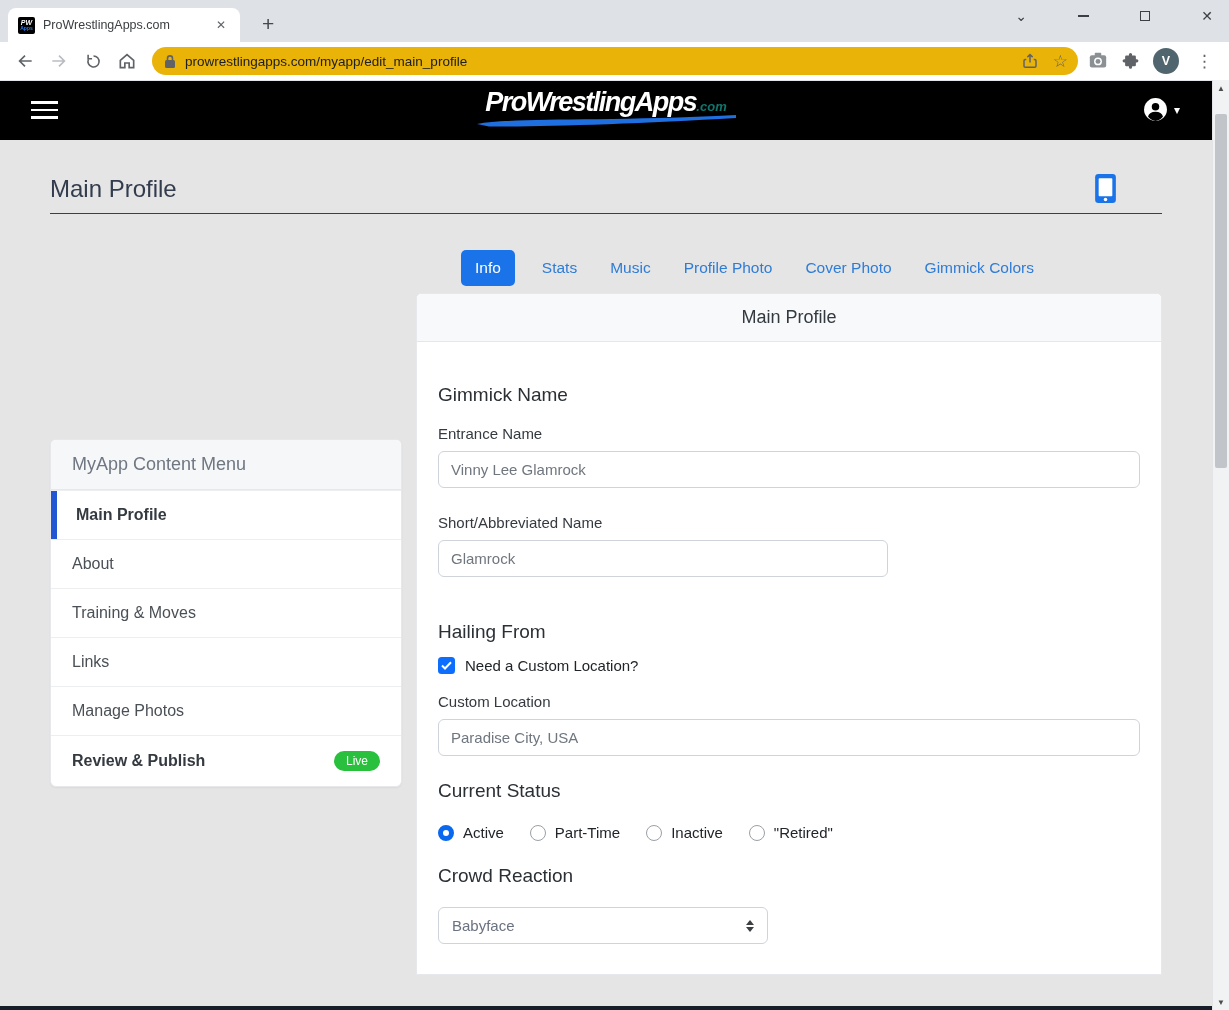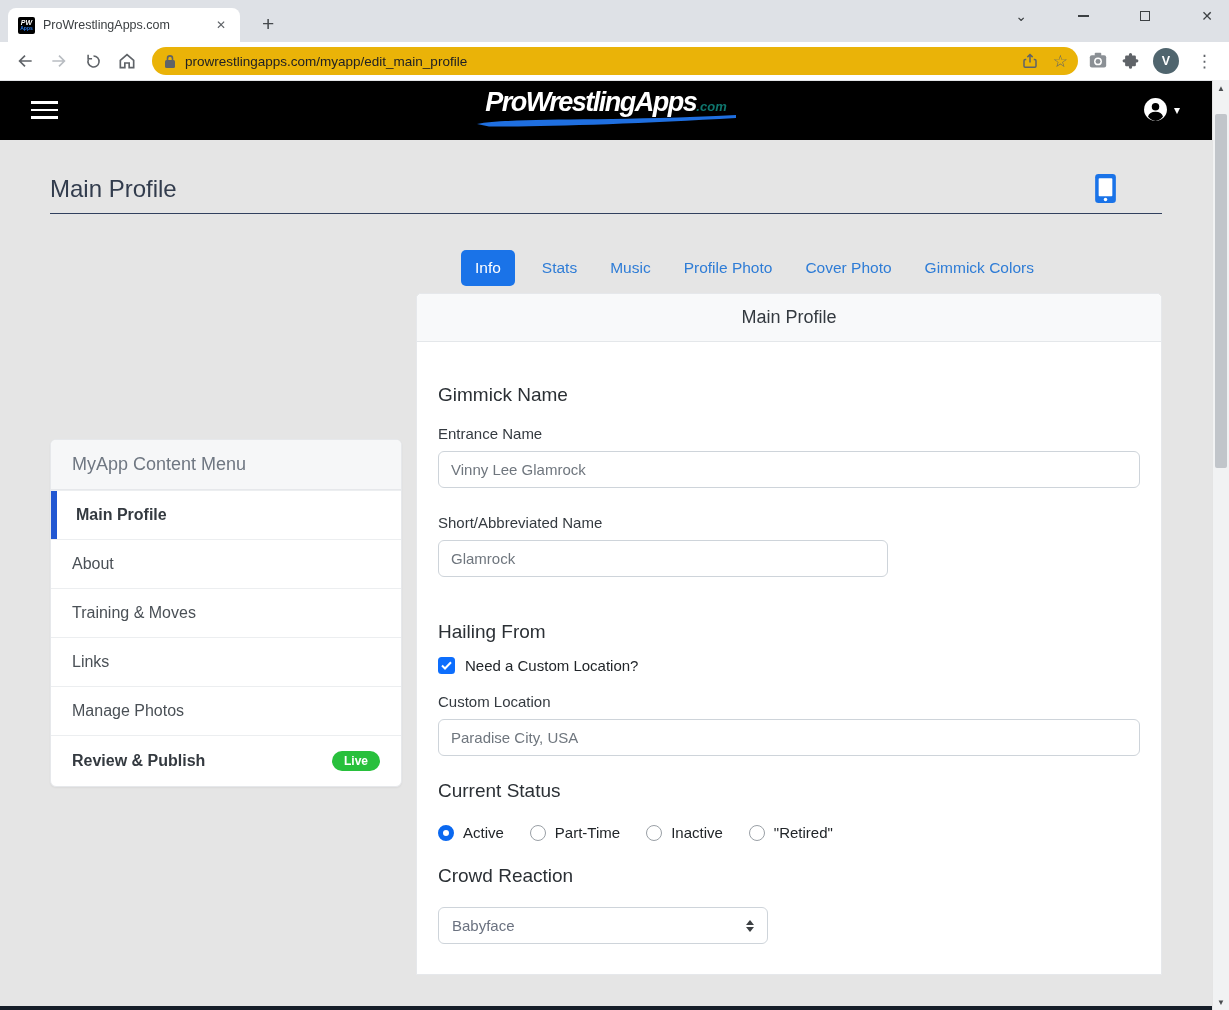--- a/index.html
+++ b/index.html
@@ -52,21 +52,21 @@
   .contentrow { display:flex; gap:14px; margin-top:36px; align-items:center; }
 
   
   .menu-card { width:352px; background:#fff; border:1px solid #e6e8eb; border-radius:6px; box-shadow:0 1px 2px rgba(0,0,0,.05); overflow:hidden; flex:none; }
   .menu-head { background:#f6f7f8; padding:14px 21px; font-size:18px; color:#6f7782; border-bottom:1px solid #e6e8eb; }
   .menu-item { position:relative; padding:15px 21px; font-size:16px; color:#4a5056; border-top:1px solid #eceef0; cursor:pointer; display:flex; align-items:center; justify-content:space-between; }
   .menu-item:first-of-type { border-top:none; }
   .menu-item.active { font-weight:bold; color:#343a40; padding-left:25px; }
   .menu-item.active::before { content:""; position:absolute; left:0; top:0; bottom:0; width:6px; background:#2157d2; }
   .menu-item.bold { font-weight:bold; color:#343a40; }
-  .badge-live { background:#28c03c; color:#fff; font-size:12px; font-weight:bold; border-radius:11px; padding:4px 12px; line-height:1; }
+  .badge-live { background:#28c03c; color:#fff; font-size:12px; font-weight:normal; border-radius:11px; padding:4px 12px; line-height:1; }
 
   
   .maincol { flex:1; display:flex; flex-direction:column; }
   .tabsrow { display:flex; align-items:center; gap:21px; margin:0 0 7px 1px; }
   .tab-link { font-size:15.5px; color:#2e7cd6; padding:9px 6px; cursor:pointer; white-space:nowrap; }
   .tab-link.active { background:#1a73e8; color:#fff; border-radius:5px; padding:9px 14px;margin-left:44px; }
 
   .formcard { background:#fff; border:1px solid #e6e8eb; border-radius:5px 5px 0 0; min-height:672px; }
   .formcard-head { background:#f8f9fa; border-bottom:1px solid #e4e7ea; text-align:center; padding:13px 0; font-size:18px; color:#33393f; border-radius:5px 5px 0 0; }
   .formbody { padding:42px 21px 30px 21px; }

